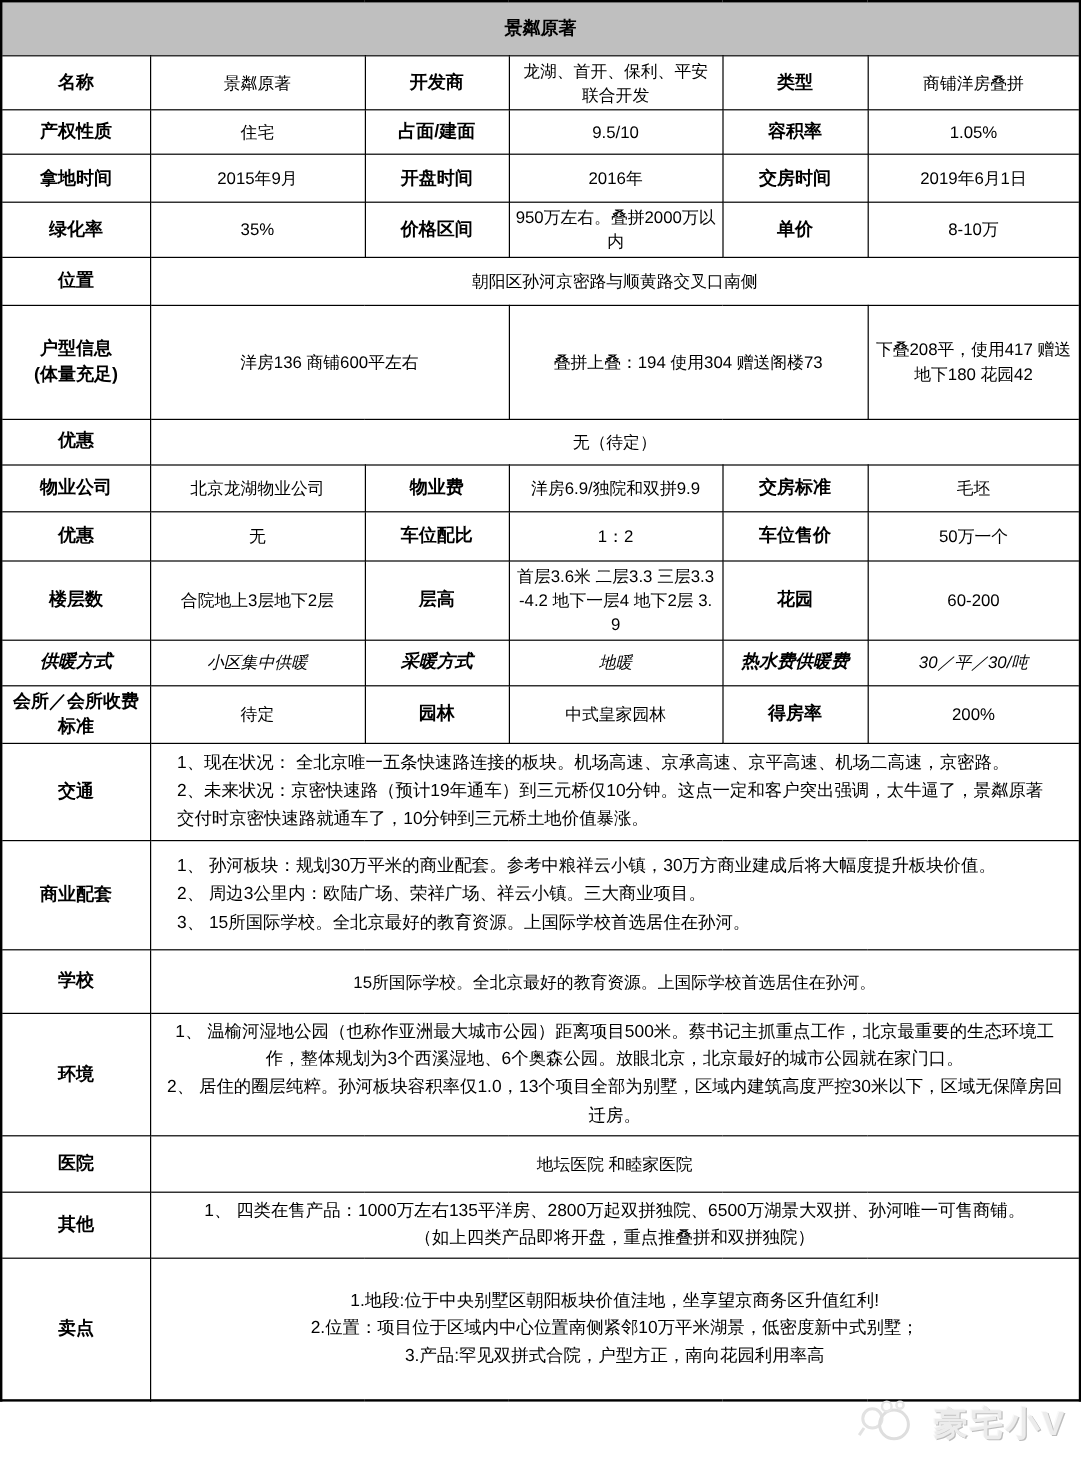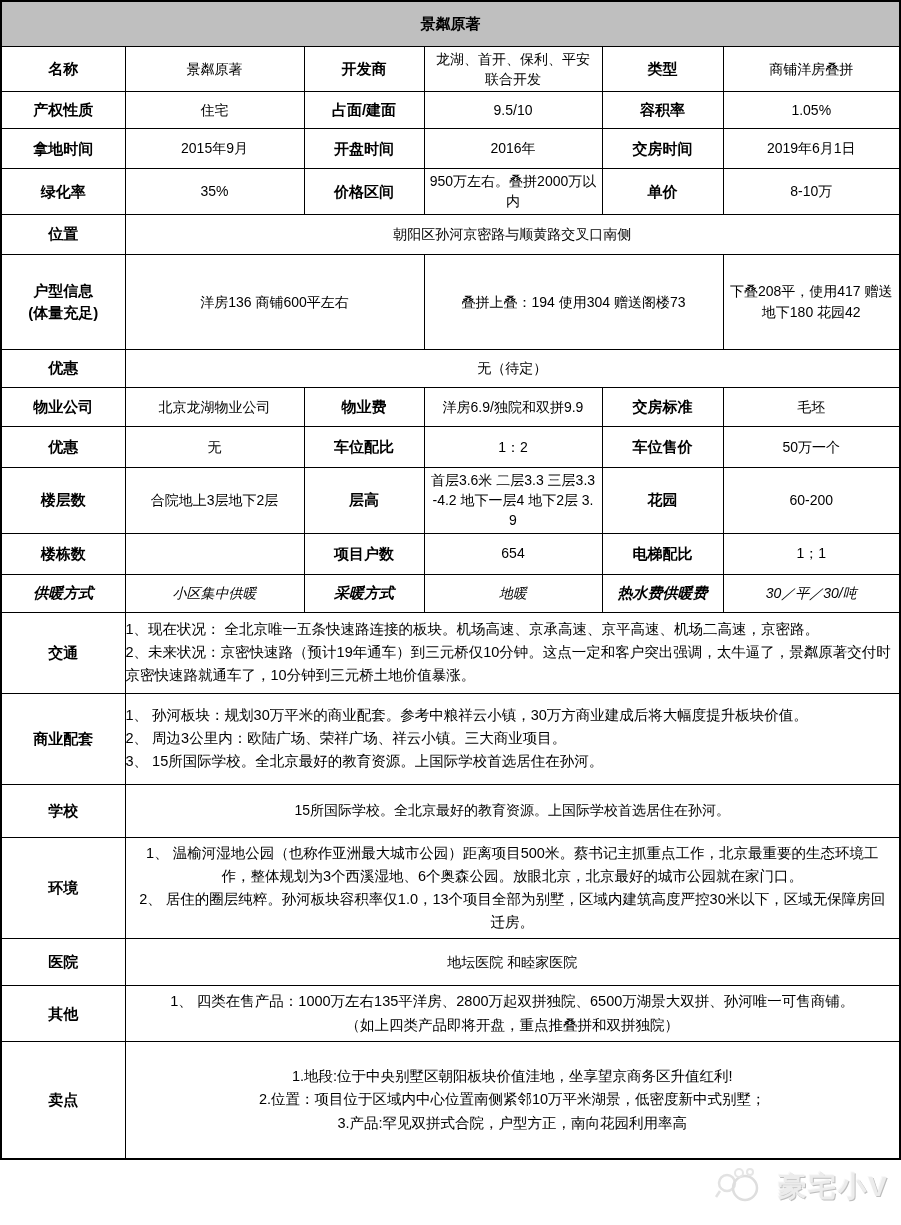--- a/index.html
+++ b/index.html
@@ -41,21 +41,21 @@
   }
   table.spec td.label {
     font-weight: bold;
     font-size: 15px;
   }
   table.spec td.value {
     font-weight: normal;
   }
   table.spec td.align-left {
     text-align: left;
-    padding: 4px 0;
+    padding: 4px 22px;
     line-height: 1.6;
     font-size: 14.5px;
   }
   table.spec td.align-center-long {
     line-height: 1.6;
     font-size: 14.5px;
     padding: 4px 12px;
   }
   .watermark {
     position: absolute;
@@ -155,35 +155,35 @@
           <td class="value">50万一个</td>
         </tr>
         <tr style="height: 64px;">
           <td class="label">楼层数</td>
           <td class="value">合院地上3层地下2层</td>
           <td class="label">层高</td>
           <td class="value">首层3.6米 二层3.3 三层3.3-4.2 地下一层4 地下2层 3.9</td>
           <td class="label">花园</td>
           <td class="value">60-200</td>
         </tr>
-        <tr style="height: 41px;">
-          <td class="label">楼栋数</td>
-          <td class="value"></td>
-          <td class="label">项目户数</td>
-          <td class="value">654</td>
-          <td class="label">电梯配比</td>
-          <td class="value">1；1</td>
-        </tr>
         <tr style="height: 38px; font-style: italic;">
           <td class="label">供暖方式</td>
           <td class="value">小区集中供暖</td>
           <td class="label">采暖方式</td>
           <td class="value">地暖</td>
           <td class="label">热水费供暖费</td>
           <td class="value">30／平／30/吨</td>
+        </tr>
+        <tr style="height: 41px;">
+          <td class="label">会所／会所收费标准</td>
+          <td class="value">待定</td>
+          <td class="label">园林</td>
+          <td class="value">中式皇家园林</td>
+          <td class="label">得房率</td>
+          <td class="value">200%</td>
         </tr>
         <tr style="height: 81px;">
           <td class="label">交通</td>
           <td colspan="5" class="value align-left">1、现在状况： 全北京唯一五条快速路连接的板块。机场高速、京承高速、京平高速、机场二高速，京密路。
 2、未来状况：京密快速路（预计19年通车）到三元桥仅10分钟。这点一定和客户突出强调，太牛逼了，景粼原著交付时京密快速路就通车了，10分钟到三元桥土地价值暴涨。</td>
         </tr>
         <tr style="height: 91px;">
           <td class="label">商业配套</td>
           <td colspan="5" class="value align-left">1、 孙河板块：规划30万平米的商业配套。参考中粮祥云小镇，30万方商业建成后将大幅度提升板块价值。
 2、 周边3公里内：欧陆广场、荣祥广场、祥云小镇。三大商业项目。

